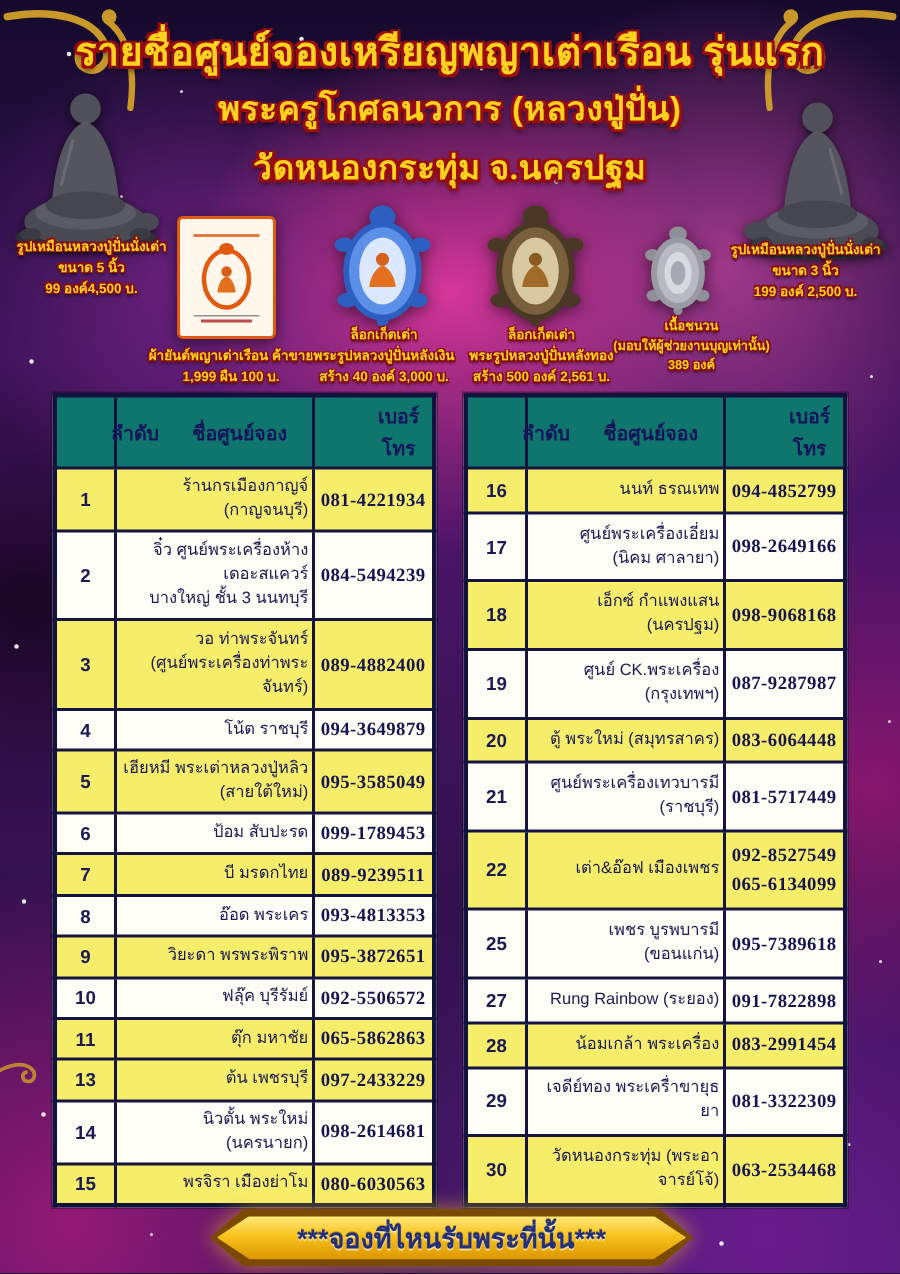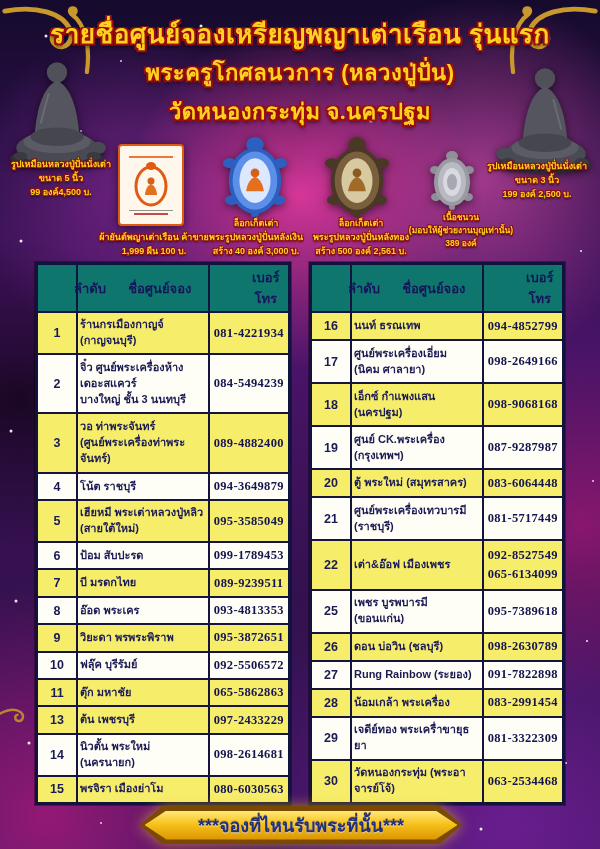--- a/index.html
+++ b/index.html
@@ -66,21 +66,21 @@
   table.res{border-collapse:collapse;table-layout:fixed;width:256px;height:543px;background:#fffef6;
     border:3px solid #12123e;box-shadow:0 0 0 1px rgba(0,0,0,.35);}
   table.res th,table.res td{border:2px solid #14143f;padding:2px 2px;vertical-align:middle;}
   table.res th{background:#0f766e;color:#14145a;font-size:13px;font-weight:bold;height:30px;padding-left:36px;}
   .col-no{width:40px;}
   .col-name{width:130px;}
   .col-phone{width:80px;}
   .row-yellow td{background:#f6ee6b;}
   .row-white td{background:#fffef6;}
   .no-cell{text-align:center;font-size:12.5px;font-weight:bold;color:#1a1a55;}
-  .name-cell{text-align:left;font-size:11px;font-weight:bold;color:#1a1a55;line-height:1.45;}
+  .name-cell{text-align:right;font-size:11px;font-weight:normal;color:#1a1a55;line-height:1.45;}
   .phone-cell{text-align:center;font-family:"Liberation Serif","DejaVu Serif",serif;
     font-size:12.5px;font-weight:bold;color:#141450;letter-spacing:.3px;line-height:1.5;}
   
   .banner-wrap{position:absolute;left:140px;top:806px;width:322px;height:38px;z-index:6;
     filter:drop-shadow(0 0 7px rgba(255,200,40,.55));}
   .banner-outer{width:100%;height:100%;background:#7a4a00;
     clip-path:polygon(0 50%,7% 0,93% 0,100% 50%,93% 100%,7% 100%);
     display:flex;align-items:center;justify-content:center;}
   .banner-inner{width:calc(100% - 9px);height:calc(100% - 9px);
     background:linear-gradient(180deg,#ffe878 0%,#f7c21d 45%,#db9400 100%);
@@ -468,29 +468,20 @@
           </tr>
           <tr class="row-white">
             <td class="no-cell">25</td>
             <td class="name-cell">
               <div>เพชร บูรพบารมี (ขอนแก่น)</div>
             </td>
             <td class="phone-cell">
               <div>095-7389618</div>
             </td>
           </tr>
-          <tr class="row-yellow">
-            <td class="no-cell">26</td>
-            <td class="name-cell">
-              <div>ดอน บ่อวิน (ชลบุรี)</div>
-            </td>
-            <td class="phone-cell">
-              <div>098-2630789</div>
-            </td>
-          </tr>
           <tr class="row-white">
             <td class="no-cell">27</td>
             <td class="name-cell">
               <div>Rung Rainbow (ระยอง)</div>
             </td>
             <td class="phone-cell">
               <div>091-7822898</div>
             </td>
           </tr>
           <tr class="row-yellow">

